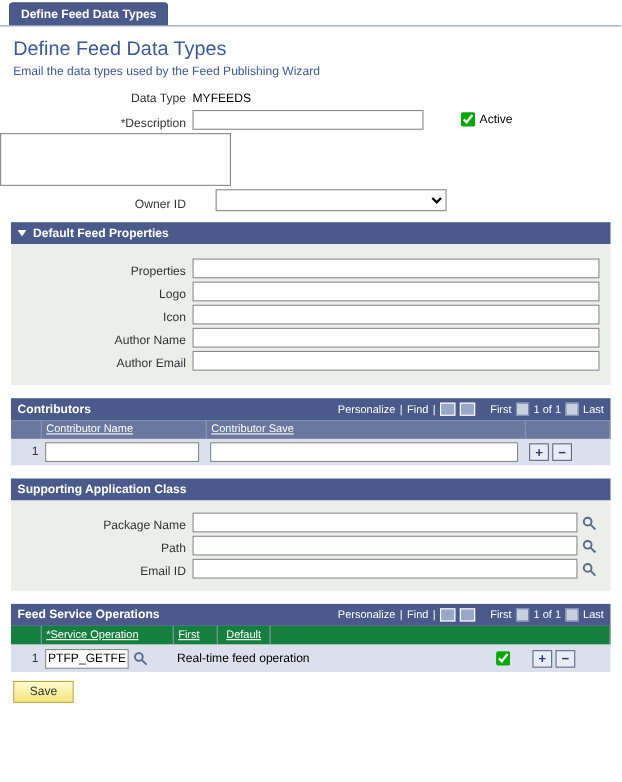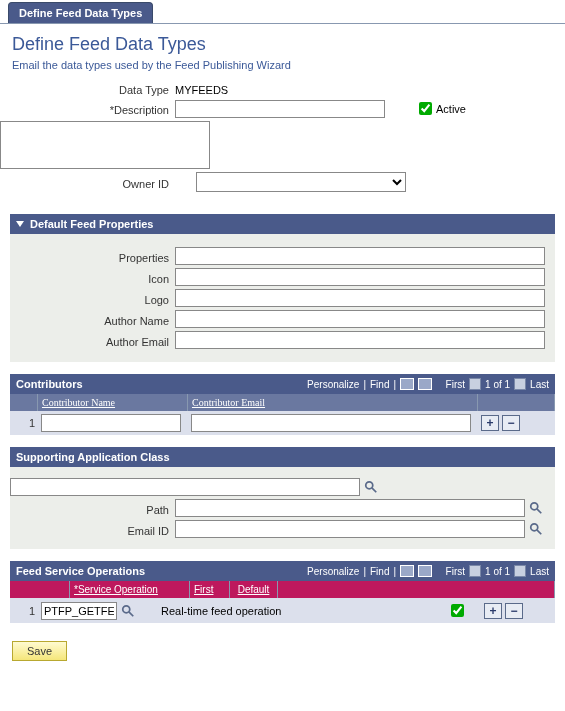--- a/index.html
+++ b/index.html
@@ -33,21 +33,21 @@
     font-weight: normal;
     margin: 10px 0 4px 12px;
   }
   .page-subtitle {
     color: #3b5998;
     font-size: 11px;
     margin: 0 0 10px 12px;
   }
   .form-row {
     display: flex;
-    align-items: center;
+    align-items: flex-end;
     margin: 3px 0;
     padding-right: 10px;
   }
   .form-label {
     width: 175px;
     text-align: right;
     padding-right: 6px;
     color: #333;
     padding-top: 3px;
   }
@@ -126,21 +126,20 @@
     display:flex;
     background:#6a78a0;
     color:#fff;
     font-size:10px;
   }
   .grid-cols > div {
     border-right:1px solid #8898b0;
     padding:3px 4px;
     text-decoration: underline;
     cursor: pointer;
-    font-family: Liberation Serif, serif;
   }
   .grid-row {
     display:flex;
     background:#dce0ec;
     align-items:center;
     padding:3px 0;
   }
   .grid-row > div {
     padding:0 3px;
   }
@@ -158,30 +157,30 @@
     font-weight:bold; font-size:12px; color:#2a3a6a; cursor:pointer;
     line-height:1;
   }
   .lookup-icon {
     display:inline-flex;
     width:16px;height:16px;
     align-items:center;justify-content:center;
     margin-left:3px; cursor:pointer;
   }
   .lookup-icon svg { width:14px; height:14px; }
-  .fso-cols { display:flex; background:#be185d; color:#fff; font-size:10px;padding-left:32px; }
+  .fso-cols { display:flex; background:#15803d; color:#fff; font-size:10px; }
   .fso-cols > div { border-right:1px solid #8898b0; padding:3px 4px; text-decoration: underline; cursor:pointer;}
   .fso-row { display:flex; background:#dce0ec; align-items:center; padding:3px 0; }
   .fso-row > div { padding:0 3px; }
   .col-svc { width:120px; display:flex; align-items:center; }
   .col-desc { width:235px; }
   .col-type { width:40px; }
   .col-def { width:48px; text-align:center; }
   .save-btn {
-    margin:10px 12px;
+    margin:0 12px;
     background: linear-gradient(#fffbd0, #f5e67a);
     border:1px solid #b8a830;
     padding:3px 14px;
     font-size:11px;
     cursor:pointer;
     color:#333;
   }
   .chk-green { accent-color:#0a0; }
 </style>
 </head>
@@ -207,43 +206,43 @@
   <div class="form-label">*Description</div>
   <input class="form-input inp-med" type="text" value="" style="">
   <div class="active-wrap">
     <input type="checkbox" checked="" class="chk-green" style="">
     <span>Active</span>
   </div>
 </div>
 <div class="form-row">
   <textarea class="form-input textarea-long" style=""></textarea>
 </div>
-<div class="form-row" style="margin-bottom:22px;gap:21px;">
+<div class="form-row" style="margin-bottom:10px;gap:21px;">
   <div class="form-label">Owner ID</div>
   <select class="form-input inp-med">
     <option></option>
   </select>
 </div>
 
 
 <div class="section-bar">
   <span class="twisty"></span>
   <span>Default Feed Properties</span>
 </div>
 <div class="section-body">
   <div class="form-row">
     <div class="form-label" style="width:165px">Properties</div>
     <input class="form-input inp-wide" type="text" value="" style="">
   </div>
   <div class="form-row">
+    <div class="form-label" style="width:165px">Logo</div>
+    <input class="form-input inp-wide" type="text" value="" style="">
+  </div>
+  <div class="form-row">
     <div class="form-label" style="width:165px">Icon</div>
-    <input class="form-input inp-wide" type="text" value="" style="">
-  </div>
-  <div class="form-row">
-    <div class="form-label" style="width:165px">Logo</div>
     <input class="form-input inp-wide" type="text" value="" style="">
   </div>
   <div class="form-row">
     <div class="form-label" style="width:165px">Author Name</div>
     <input class="form-input inp-wide" type="text" value="" style="">
   </div>
   <div class="form-row">
     <div class="form-label" style="width:165px">Author Email</div>
     <input class="form-input inp-wide" type="text" value="" style="">
   </div>
@@ -262,41 +261,42 @@
       <span>First</span>
       <span class="nav-btn"></span>
       <span>1 of 1</span>
       <span class="nav-btn"></span>
       <span>Last</span>
     </span>
   </div>
   <div class="grid-cols">
     <div style="width:28px; text-decoration:none;"></div>
     <div class="col-cname">Contributor Name</div>
-    <div class="col-cemail">Contributor Email</div>
+    <div class="col-cemail">Contributor Save</div>
     <div style="flex:1; text-decoration:none;"></div>
   </div>
   <div class="grid-row">
     <div class="rownum">1</div>
     <div class="col-cname"><input class="form-input" style="width: 140px;" type="text" value=""></div>
     <div class="col-cemail"><input class="form-input" style="width: 280px;" type="text" value=""></div>
     <div class="col-actions">
       <div class="sq-btn">+</div>
       <div class="sq-btn">−</div>
     </div>
   </div>
 </div>
 
 
 <div class="grid-wrap">
   <div class="grid-header">
     <span>Supporting Application Class</span>
   </div>
   <div style="background:#eceeea; padding:8px 0;">
     <div class="form-row">
+      <div class="form-label" style="width:165px">Package Name</div>
       <input class="form-input" style="width: 350px;" type="text" value="">
       <span class="lookup-icon">
         <svg viewBox="0 0 16 16">
             <circle cx="6" cy="6" r="4" fill="none" stroke="#5a6a8a" stroke-width="2"></circle>
             <line x1="9" y1="9" x2="14" y2="14" stroke="#5a6a8a" stroke-width="2"></line>
           </svg>
       </span>
     </div>
     <div class="form-row">
       <div class="form-label" style="width:165px">Path</div>

